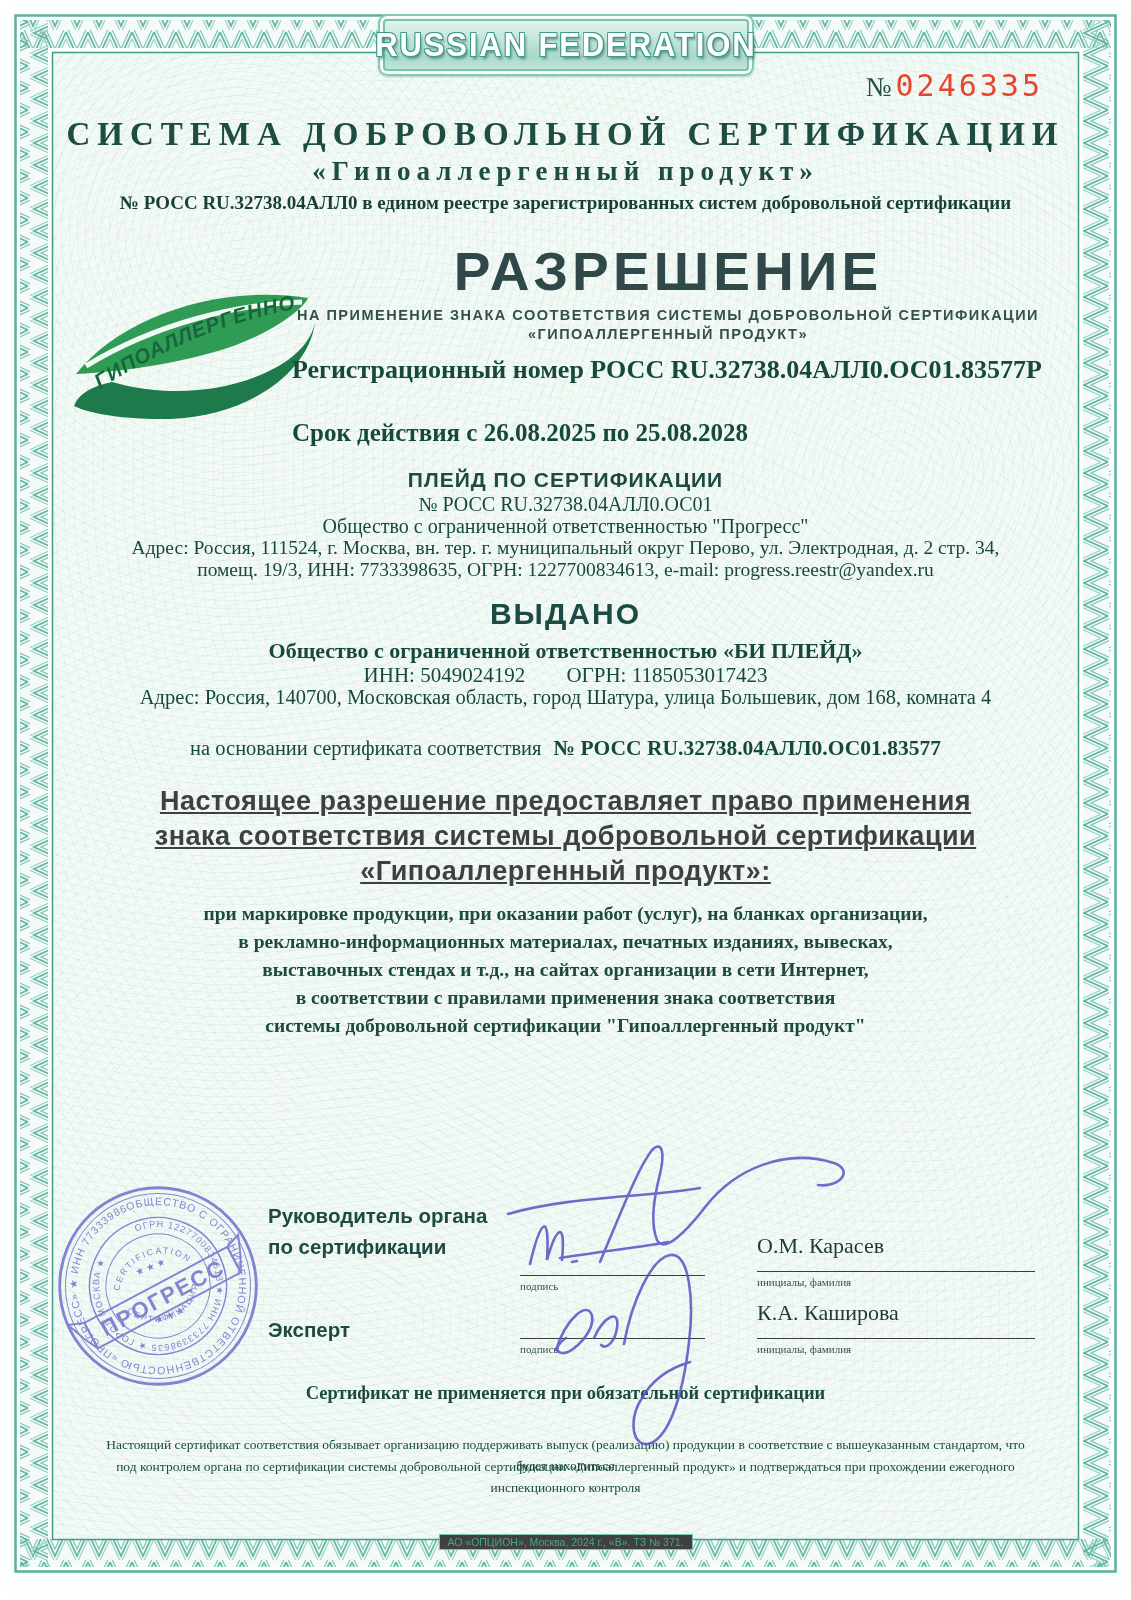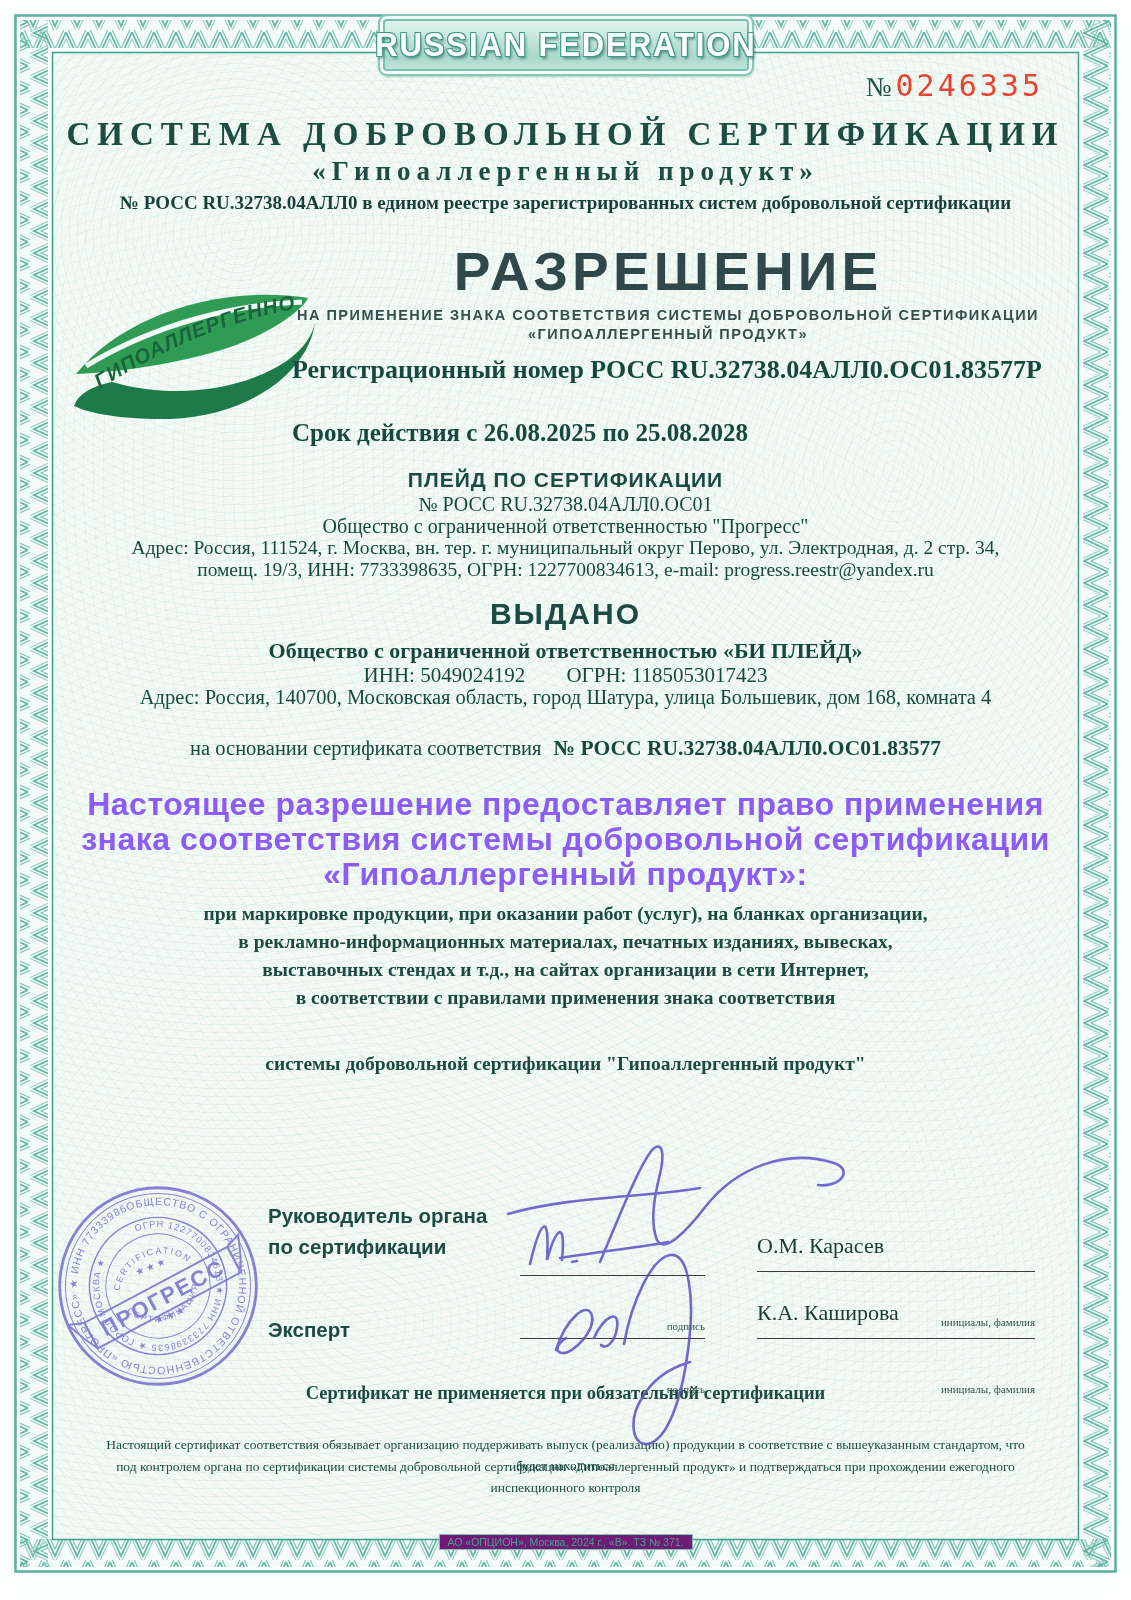--- a/index.html
+++ b/index.html
@@ -36,32 +36,32 @@
   .val-line{top:419px;left:292px;right:40px;text-align:left;font-weight:bold;font-size:25px;color:#16483e;}
   .h-org{top:468px;font-weight:800;font-size:21px;letter-spacing:1px;color:#1d4a42;}
   .org-line{font-size:20px;color:#16483e;}
   .h-vydano{top:597px;font-weight:800;font-size:30px;letter-spacing:2px;color:#1d4a42;}
   .company{top:638px;font-weight:bold;font-size:22px;}
   .innline{top:663px;font-size:21px;}
   .innline span{margin:0 18px;}
   .addr{top:686px;font-size:20.5px;}
   .basis{top:736px;font-size:20.5px;}
   .basis b{font-size:21.5px;}
-  .st{font-family:"Liberation Sans",sans-serif;font-weight:800;font-size:32px;color:#8b5cf6;letter-spacing:.5px;}
+  .st{font-family:"Liberation Sans",sans-serif;font-weight:800;font-size:27px;color:#404040;letter-spacing:.5px;text-decoration:underline;}
   .usage{font-weight:bold;font-size:19.5px;color:#1c4a41;}
   
   .role{position:absolute;left:268px;text-align:left;font-family:"Liberation Sans",sans-serif;
         font-weight:bold;font-size:20.5px;color:#1d4a42;z-index:2;line-height:31px;}
   .sline{position:absolute;height:0;border-top:1.5px solid #3c3c3c;z-index:2;}
-  .scap{position:absolute;text-align:right;font-size:11px;color:#35514b;z-index:2;margin-top:40px;}
+  .scap{position:absolute;text-align:left;font-size:11px;color:#35514b;z-index:2;}
   .sname{position:absolute;text-align:left;font-size:22px;color:#203b37;z-index:2;}
   .note{top:1383px;font-weight:bold;font-size:18.5px;color:#1c4a41;}
   .fine{left:90px;right:90px;font-weight:normal;font-size:13.5px;color:#1c4a41;line-height:21px;}
   .imprint{position:absolute;top:1534px;left:50%;transform:translateX(-50%);z-index:6;
-    font-family:"Liberation Sans",sans-serif;font-size:10.5px;color:#4aa391;background:#701a75;
+    font-family:"Liberation Sans",sans-serif;font-size:10.5px;color:#4aa391;background:#404040;
     border:1px solid #7cc3b2;padding:1px 8px;white-space:nowrap;}
   .leaf{position:absolute;left:68px;top:276px;z-index:2;}
   .stamp{position:absolute;left:52px;top:1180px;width:212px;height:212px;z-index:1;
     transform:rotate(-22deg);opacity:.82;}
   .sigsvg{position:absolute;inset:0;z-index:3;pointer-events:none;}
 </style>
 </head>
 <body>
 
 <div class="page">
@@ -142,21 +142,21 @@
   </div>
 
   <div class="abs st" style="top:786px;">Настоящее разрешение предоставляет право применения</div>
   <div class="abs st" style="top:821px;">знака соответствия системы добровольной сертификации</div>
   <div class="abs st" style="top:856px;">«Гипоаллергенный продукт»:</div>
 
   <div class="abs usage" style="top:903px;">при маркировке продукции, при оказании работ (услуг), на бланках организации,</div>
   <div class="abs usage" style="top:931px;">в рекламно-информационных материалах, печатных изданиях, вывесках,</div>
   <div class="abs usage" style="top:959px;">выставочных стендах и т.д., на сайтах организации в сети Интернет,</div>
   <div class="abs usage" style="top:987px;">в соответствии с правилами применения знака соответствия</div>
-  <div class="abs usage" style="top:1053px;">системы добровольной сертификации "Гипоаллергенный продукт"</div>
+  <div class="abs usage" style="top:1015px;">системы добровольной сертификации "Гипоаллергенный продукт"</div>
 
   <div class="role" style="top:1200px;">
     <div>Руководитель органа</div>
     <div>по сертификации</div>
   </div>
   <div class="sline" style="left:520px;width:185px;top:1275px;"></div>
   <div class="scap" style="left:520px;width:185px;top:1280px;">подпись</div>
   <div class="sname" style="left:757px;width:278px;top:1233px;">О.М. Карасев</div>
   <div class="sline" style="left:757px;width:278px;top:1271px;"></div>
   <div class="scap" style="left:757px;width:278px;top:1276px;">инициалы, фамилия</div>

